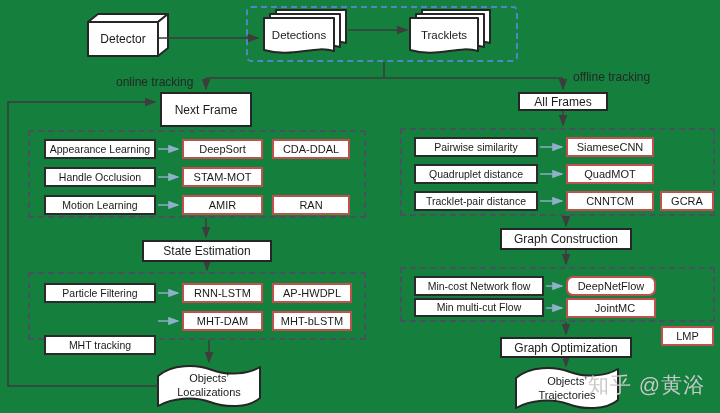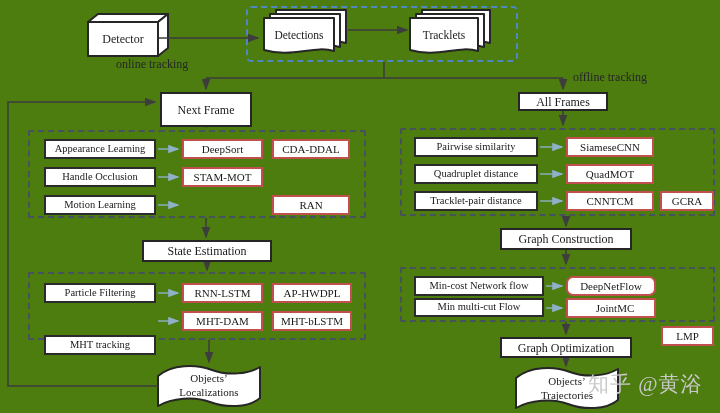--- a/index.html
+++ b/index.html
@@ -1,19 +1,19 @@
 <!DOCTYPE html>
 <html><head>
 <meta charset="utf-8">
 <style>
   html,body{margin:0;padding:0;background:#ffffff;}
   *{box-sizing:border-box;}
   .canvas{
-    position:relative;width:720px;height:413px;background:#4d7c0f;overflow:hidden;
-    font-family:Liberation Serif, serif;color:#1a1a1a;
+    position:relative;width:720px;height:413px;background:#15803d;overflow:hidden;
+    font-family:Liberation Sans, sans-serif;color:#1a1a1a;
   }
   .abs{position:absolute;}
   svg.layer{position:absolute;left:0;top:0;width:720px;height:413px;}
   
   .dash-blue{border:2px dashed #4e86c6;border-radius:5px;}
   .dash-dark{border:2px dashed #47525f;border-radius:2px;}
   
   .nbox{
     border:2px solid #262626;background:#ffffff;display:flex;align-items:center;justify-content:center;
     font-size:12px;line-height:1;white-space:nowrap;
@@ -109,31 +109,32 @@
   <div class="abs dash-blue" style="left:246px;top:6px;width:272px;height:56px;"></div>
   <div class="abs dash-dark" style="left:28px;top:130px;width:338px;height:88px;"></div>
   <div class="abs dash-dark" style="left:28px;top:272px;width:338px;height:68px;"></div>
   <div class="abs dash-dark" style="left:400px;top:128px;width:315px;height:88px;"></div>
   <div class="abs dash-dark" style="left:400px;top:267px;width:315px;height:55px;"></div>
 
   <div class="abs doctext" style="left:88px;top:32px;width:70px;font-size:12px;">Detector</div>
   <div class="abs doctext" style="left:264px;top:28px;width:70px;font-size:11.5px;">Detections</div>
   <div class="abs doctext" style="left:410px;top:28px;width:68px;font-size:11.5px;">Tracklets</div>
 
-  <div class="abs floatlabel" style="left:116px;top:58px;">online tracking</div>
+  <div class="abs floatlabel" style="left:116px;top:76px;">online tracking</div>
   <div class="abs floatlabel" style="left:573px;top:71px;">offline tracking</div>
   <div class="abs nbox" style="left:160px;top:92px;width:92px;height:35px;">Next Frame</div>
   <div class="abs nbox" style="left:518px;top:92px;width:90px;height:19px;">All Frames</div>
 
   <div class="abs lbox" style="left:44px;top:139px;width:112px;height:20px;">Appearance Learning</div>
   <div class="abs rbox" style="left:182px;top:139px;width:81px;height:20px;">DeepSort</div>
   <div class="abs rbox" style="left:272px;top:139px;width:78px;height:20px;">CDA-DDAL</div>
   <div class="abs lbox" style="left:44px;top:167px;width:112px;height:20px;">Handle Occlusion</div>
   <div class="abs rbox" style="left:182px;top:167px;width:81px;height:20px;">STAM-MOT</div>
   <div class="abs lbox" style="left:44px;top:195px;width:112px;height:20px;">Motion Learning</div>
+  <div class="abs rbox" style="left:182px;top:195px;width:81px;height:20px;">AMIR</div>
   <div class="abs rbox" style="left:272px;top:195px;width:78px;height:20px;">RAN</div>
 
   <div class="abs nbox" style="left:142px;top:240px;width:130px;height:22px;">State Estimation</div>
 
   <div class="abs lbox" style="left:44px;top:283px;width:112px;height:20px;">Particle Filtering</div>
   <div class="abs rbox" style="left:182px;top:283px;width:81px;height:20px;">RNN-LSTM</div>
   <div class="abs rbox" style="left:272px;top:283px;width:80px;height:20px;">AP-HWDPL</div>
   <div class="abs lbox" style="left:44px;top:311px;width:112px;height:20px;margin-top:24px;">MHT tracking</div>
   <div class="abs rbox" style="left:182px;top:311px;width:81px;height:20px;">MHT-DAM</div>
   <div class="abs rbox" style="left:272px;top:311px;width:80px;height:20px;">MHT-bLSTM</div>

